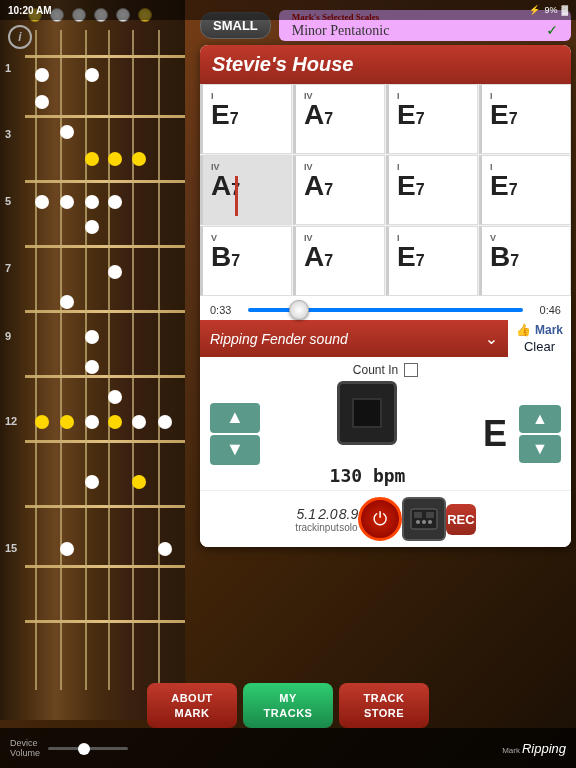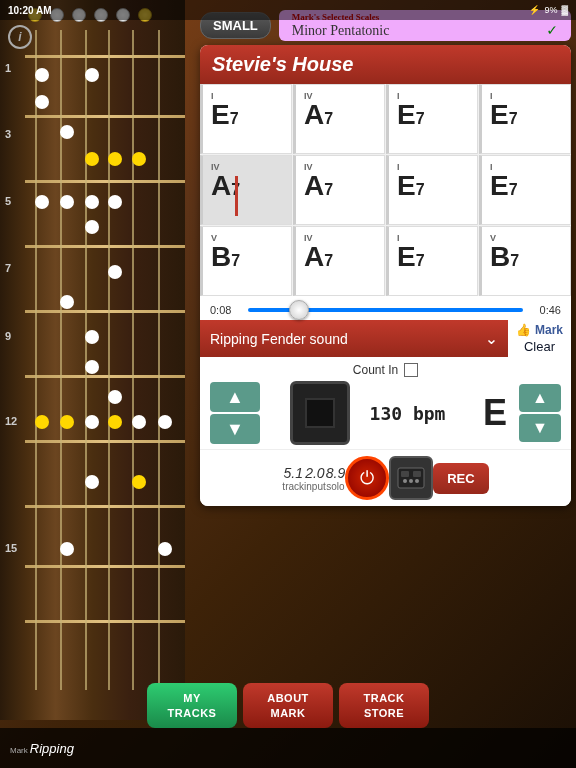--- a/index.html
+++ b/index.html
@@ -241,20 +241,21 @@
       border: 1px solid #aaa;
       position: absolute;
       top: -8px;
       left: 15%;
       box-shadow: 0 1px 3px rgba(0,0,0,0.4);
     }
 
     .sound-name {
       color: white;
       font-size: 14px;
+      font-style: italic;
     }
 
     .dropdown-arrow {
       color: white;
       font-size: 16px;
     }
 
     .like-btn {
       display: flex;
       align-items: center;
@@ -433,21 +434,21 @@
       font-size: 10px;
     }
 
     .rec-btn {
       background: linear-gradient(180deg, #c0392b 0%, #96281b 100%);
       color: white;
       font-size: 13px;
       font-weight: bold;
       border: none;
       border-radius: 6px;
-      padding: 8px 14px;
+      padding: 8px 1px;
       cursor: pointer;
     }
 
     
     .bottom-nav {
       position: absolute;
       bottom: 40px;
       left: 0;
       right: 0;
       display: flex;
@@ -811,21 +812,21 @@
       <div class="chord-cell" style="border-left:3px solid #ccc;">
         <div class="chord-roman">V</div>
         <div class="chord-name">
           <span class="root">B</span>
             <span class="subscript">7</span>
         </div>
       </div>
     </div>
 
     <div class="progress-area">
-      <span class="time-start">0:08</span>
+      <span class="time-start">0:33</span>
       <div class="progress-track">
         <div class="progress-knob"></div>
       </div>
       <span class="time-end">0:46</span>
     </div>
 
     <div class="sound-like-container">
       <div class="sound-selector-main">
         <span class="sound-name">Ripping Fender sound</span>
         <span class="dropdown-arrow" style="margin-left:auto;">⌄</span>
@@ -846,21 +847,21 @@
         <div class="count-in-checkbox"></div>
       </div>
 
       <div class="bpm-row">
 
         <div class="arrow-btn-group">
           <button class="arrow-btn">▲</button>
           <button class="arrow-btn">▼</button>
         </div>
 
-        <div style="display:flex;flex-direction:row;align-items:center;gap:20px;">
+        <div style="display:flex;flex-direction:column;align-items:center;gap:20px;">
           <div class="stop-btn">
             <div class="stop-icon"></div>
           </div>
           <span class="bpm-display">130 bpm</span>
         </div>
 
         <div style="display:flex;align-items:center;gap:4px;">
           <span class="key-display">E</span>
           <div class="arrow-btn-group-right">
             <button class="arrow-btn-small">▲</button>
@@ -893,23 +894,29 @@
           <circle cx="14" cy="14" r="2" fill="#888"></circle>
           <circle cx="20" cy="14" r="2" fill="#888"></circle>
         </svg>
       </div>
       <button class="rec-btn">REC</button>
     </div>
   </div>
 </div>
 
 <div class="bottom-nav">
+  <button class="nav-btn">ABOUT<br>MARK</button>
   <button class="nav-btn active">MY<br>TRACKS</button>
-  <button class="nav-btn">ABOUT<br>MARK</button>
   <button class="nav-btn">TRACK<br>STORE</button>
 </div>
 
 <div class="bottom-bar">
+  <div style="display:flex;align-items:center;gap:4px;">
+    <span class="volume-label">Device<br>Volume</span>
+    <div class="volume-slider-track">
+      <div class="volume-slider-knob"></div>
+    </div>
+  </div>
   <div style="display:flex;align-items:baseline;gap:2px;">
     <span class="brand-small">Mark</span>
     <span class="brand-text">Ripping</span>
   </div>
 </div>
 
 </body></html>

